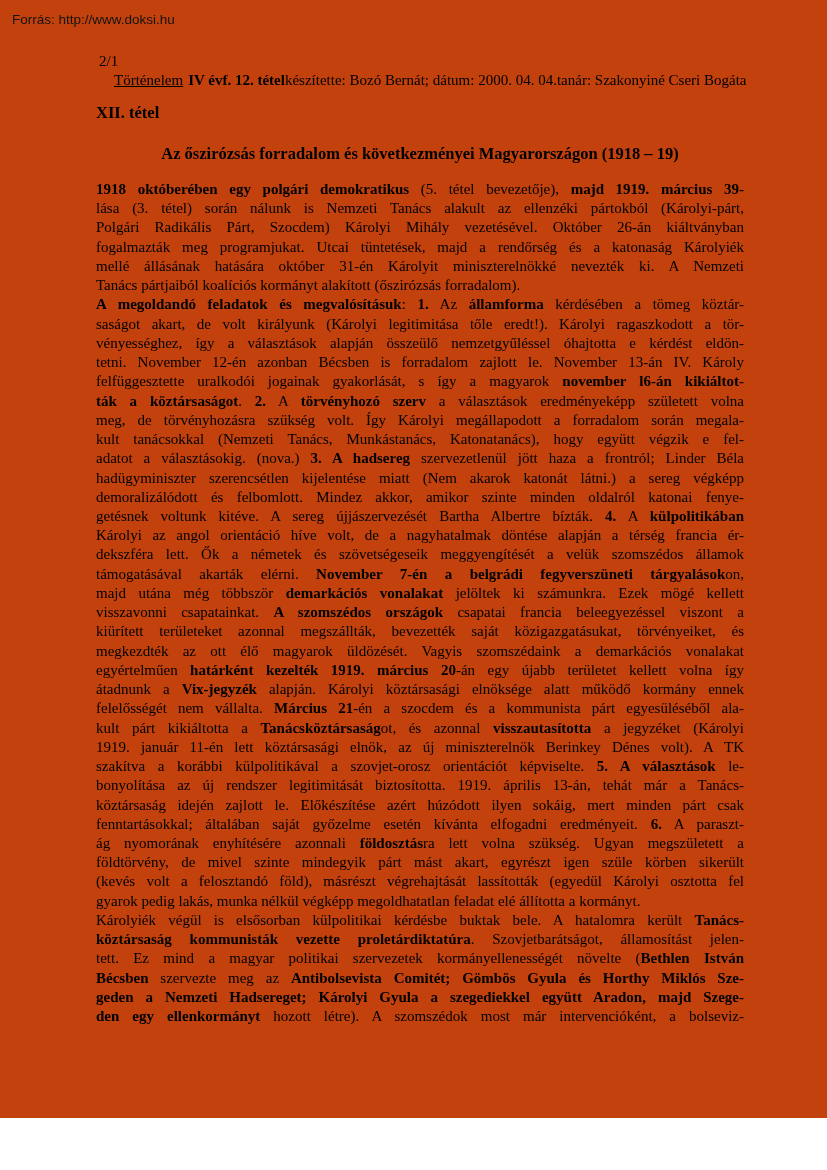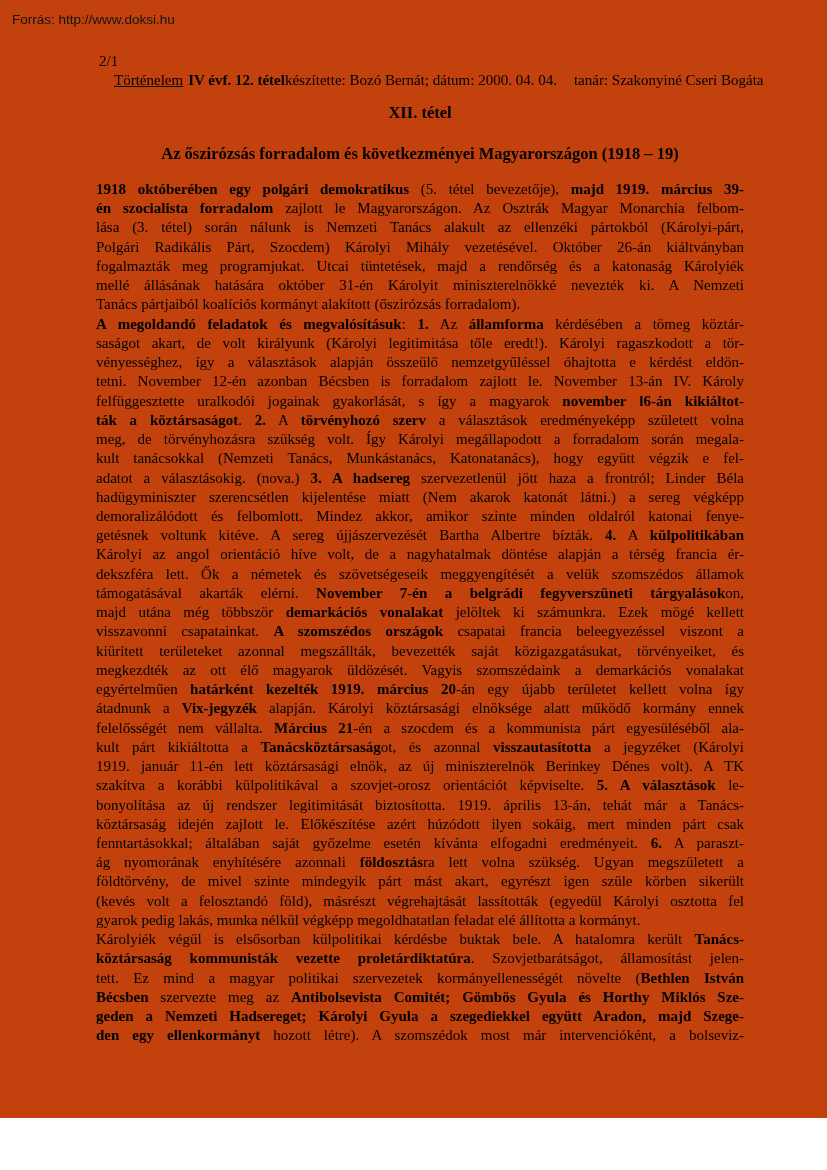--- a/index.html
+++ b/index.html
@@ -34,27 +34,27 @@
   .header-line {
     position: absolute;
     left: 114px;
     top: 72px;
     font-size: 15px;
     white-space: nowrap;
   }
   .header-line .subject { text-decoration: underline; }
   .header-line .course { font-weight: bold; margin-left: 5px; }
   .header-line .details { }
-  .header-line .teacher { margin-left: 17px; }
+  .header-line .teacher { }
   .section-heading {
     position: absolute;
     left: 96px;
     width: 648px;
     top: 103px;
-    text-align: center;
+    text-align: left;
     font-weight: bold;
     font-size: 16.5px;
   }
   .doc-title {
     position: absolute;
     left: 90px;
     width: 660px;
     top: 144px;
     text-align: center;
     font-weight: bold;
@@ -84,21 +84,20 @@
 <div class="page">
   <div class="source-note">Forrás: http://www.doksi.hu</div>
   <div class="page-number">2/1</div>
   <div class="header-line">
     <span class="subject">Történelem</span><span class="course">IV évf. 12. tétel</span><span class="details">készítette: Bozó Bernát; dátum: 2000. 04. 04.</span><span class="teacher">tanár: Szakonyiné Cseri Bogáta</span>
   </div>
   <div class="section-heading">XII. tétel</div>
   <div class="doc-title">Az őszirózsás forradalom és következményei Magyarországon (1918 – 19)</div>
   <div class="body-text" id="body-text">
       <div class="line"><b>1918 októberében egy polgári demokratikus</b><span> (5. tétel bevezetője), </span><b>majd 1919. március 39-</b></div>
-      <div class="line"><b>én szocialista forradalom</b><span> zajlott le Magyarországon. Az Osztrák Magyar Monarchia felbom-</span></div>
       <div class="line"><span>lása (3. tétel) során nálunk is Nemzeti Tanács alakult az ellenzéki pártokból (Károlyi-párt,</span></div>
       <div class="line"><span>Polgári Radikális Párt, Szocdem) Károlyi Mihály vezetésével. Október 26-án kiáltványban</span></div>
       <div class="line"><span>fogalmazták meg programjukat. Utcai tüntetések, majd a rendőrség és a katonaság Károlyiék</span></div>
       <div class="line"><span>mellé állásának hatására október 31-én Károlyit miniszterelnökké nevezték ki. A Nemzeti</span></div>
       <div class="line para-end"><span>Tanács pártjaiból koalíciós kormányt alakított (őszirózsás forradalom).</span></div>
       <div class="line"><b>A megoldandó feladatok és megvalósításuk</b><span>: </span><b>1.</b><span> Az </span><b>államforma</b><span> kérdésében a tömeg köztár-</span></div>
       <div class="line"><span>saságot akart, de volt királyunk (Károlyi legitimitása tőle eredt!). Károlyi ragaszkodott a tör-</span></div>
       <div class="line"><span>vényességhez, így a választások alapján összeülő nemzetgyűléssel óhajtotta e kérdést eldön-</span></div>
       <div class="line"><span>tetni. November 12-én azonban Bécsben is forradalom zajlott le. November 13-án IV. Károly</span></div>
       <div class="line"><span>felfüggesztette uralkodói jogainak gyakorlását, s így a magyarok </span><b>november l6-án kikiáltot-</b></div>

